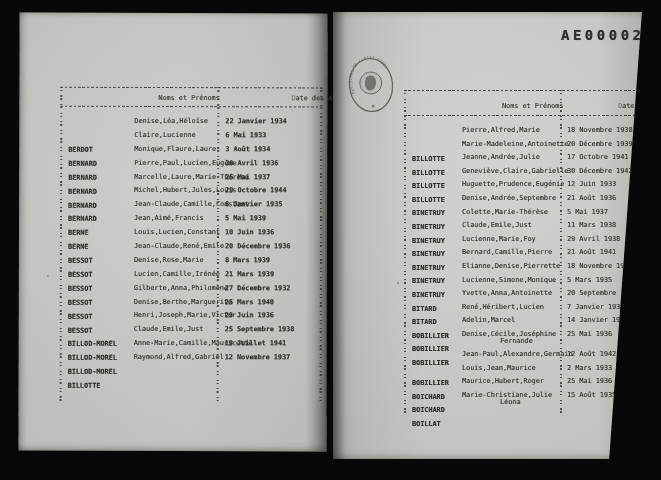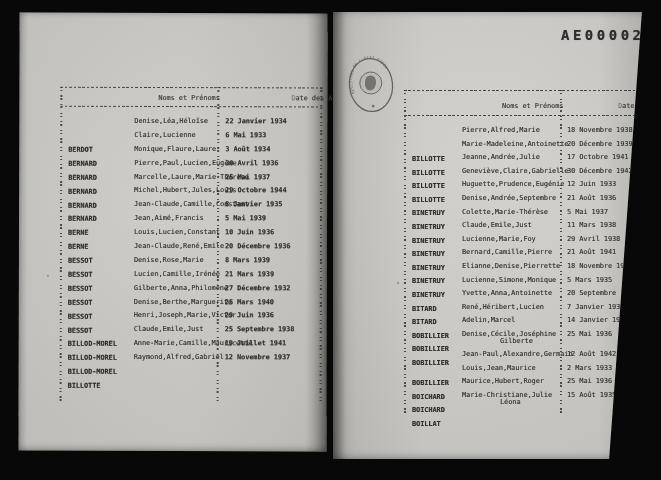--- a/index.html
+++ b/index.html
@@ -364,21 +364,21 @@
           <div class="row">
             <span class="surname">BOBILLIER</span>
             <span class="given">Adelin,Marcel</span>
             <span class="given2"></span>
             <span class="date">14 Janvier 1935</span>
           </div>
 
           <div class="row">
             <span class="surname">BOBILLIER</span>
             <span class="given">Denise,Cécile,Joséphine</span>
-            <span class="given2">Gilberte</span>
+            <span class="given2">Fernande</span>
             <span class="date">25 Mai 1936</span>
           </div>
 
           <div class="row">
             <span class="surname">BOBILLIER</span>
             <span class="given">Jean-Paul,Alexandre,Germain</span>
             <span class="given2"></span>
             <span class="date">12 Août 1942</span>
           </div>
 

